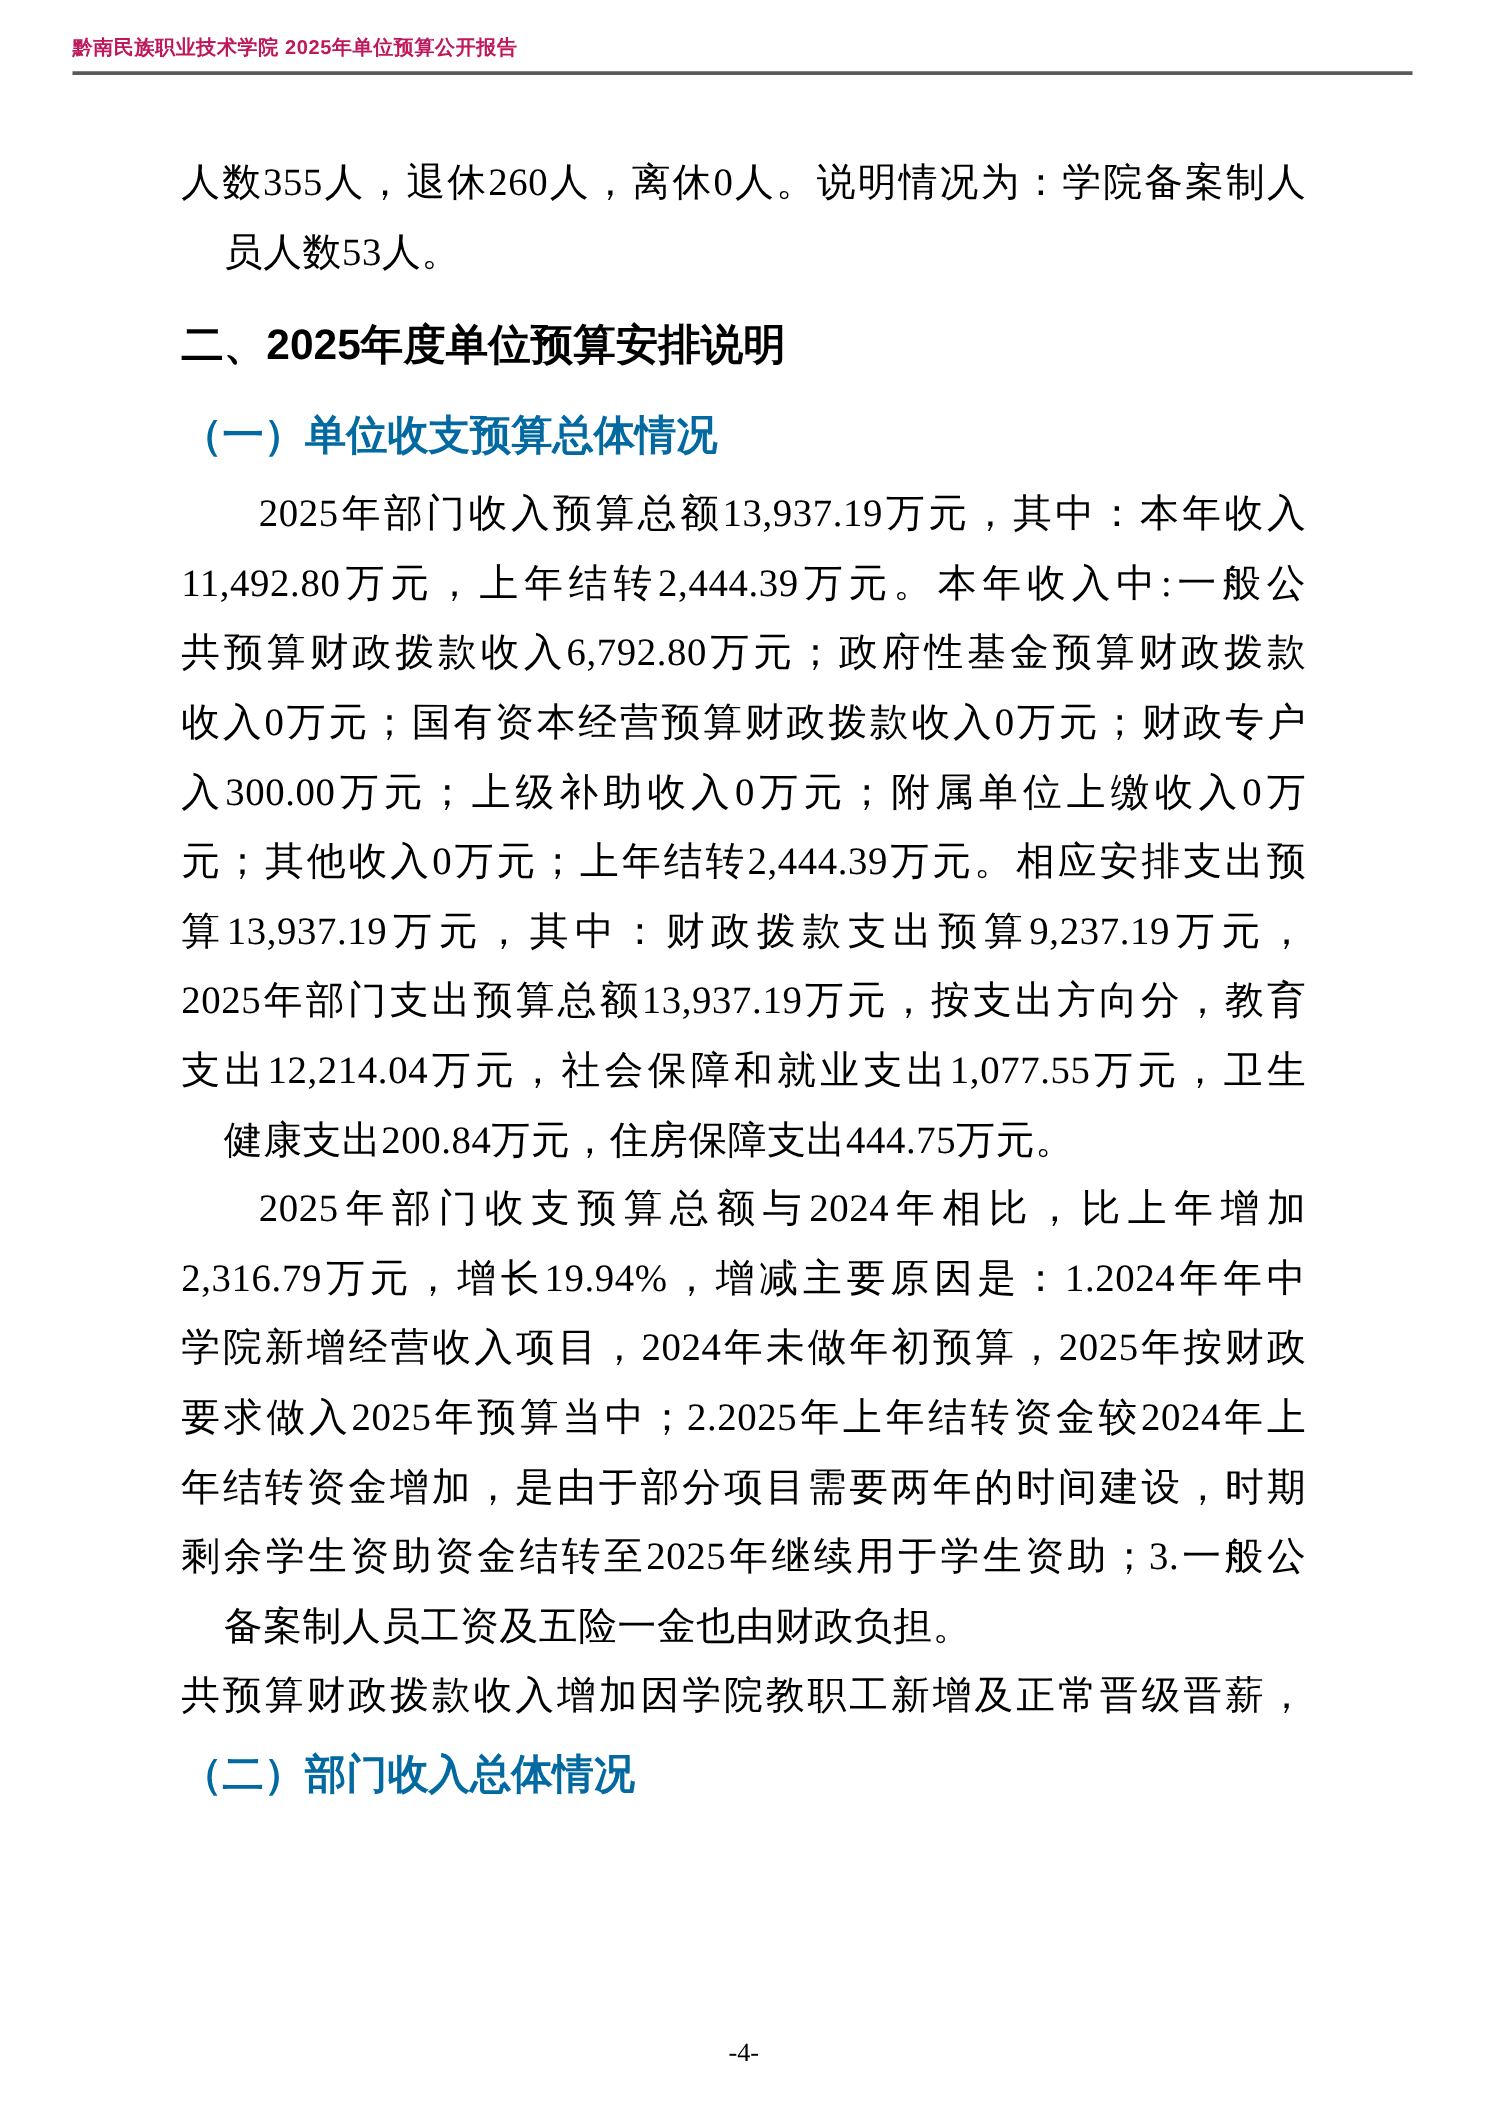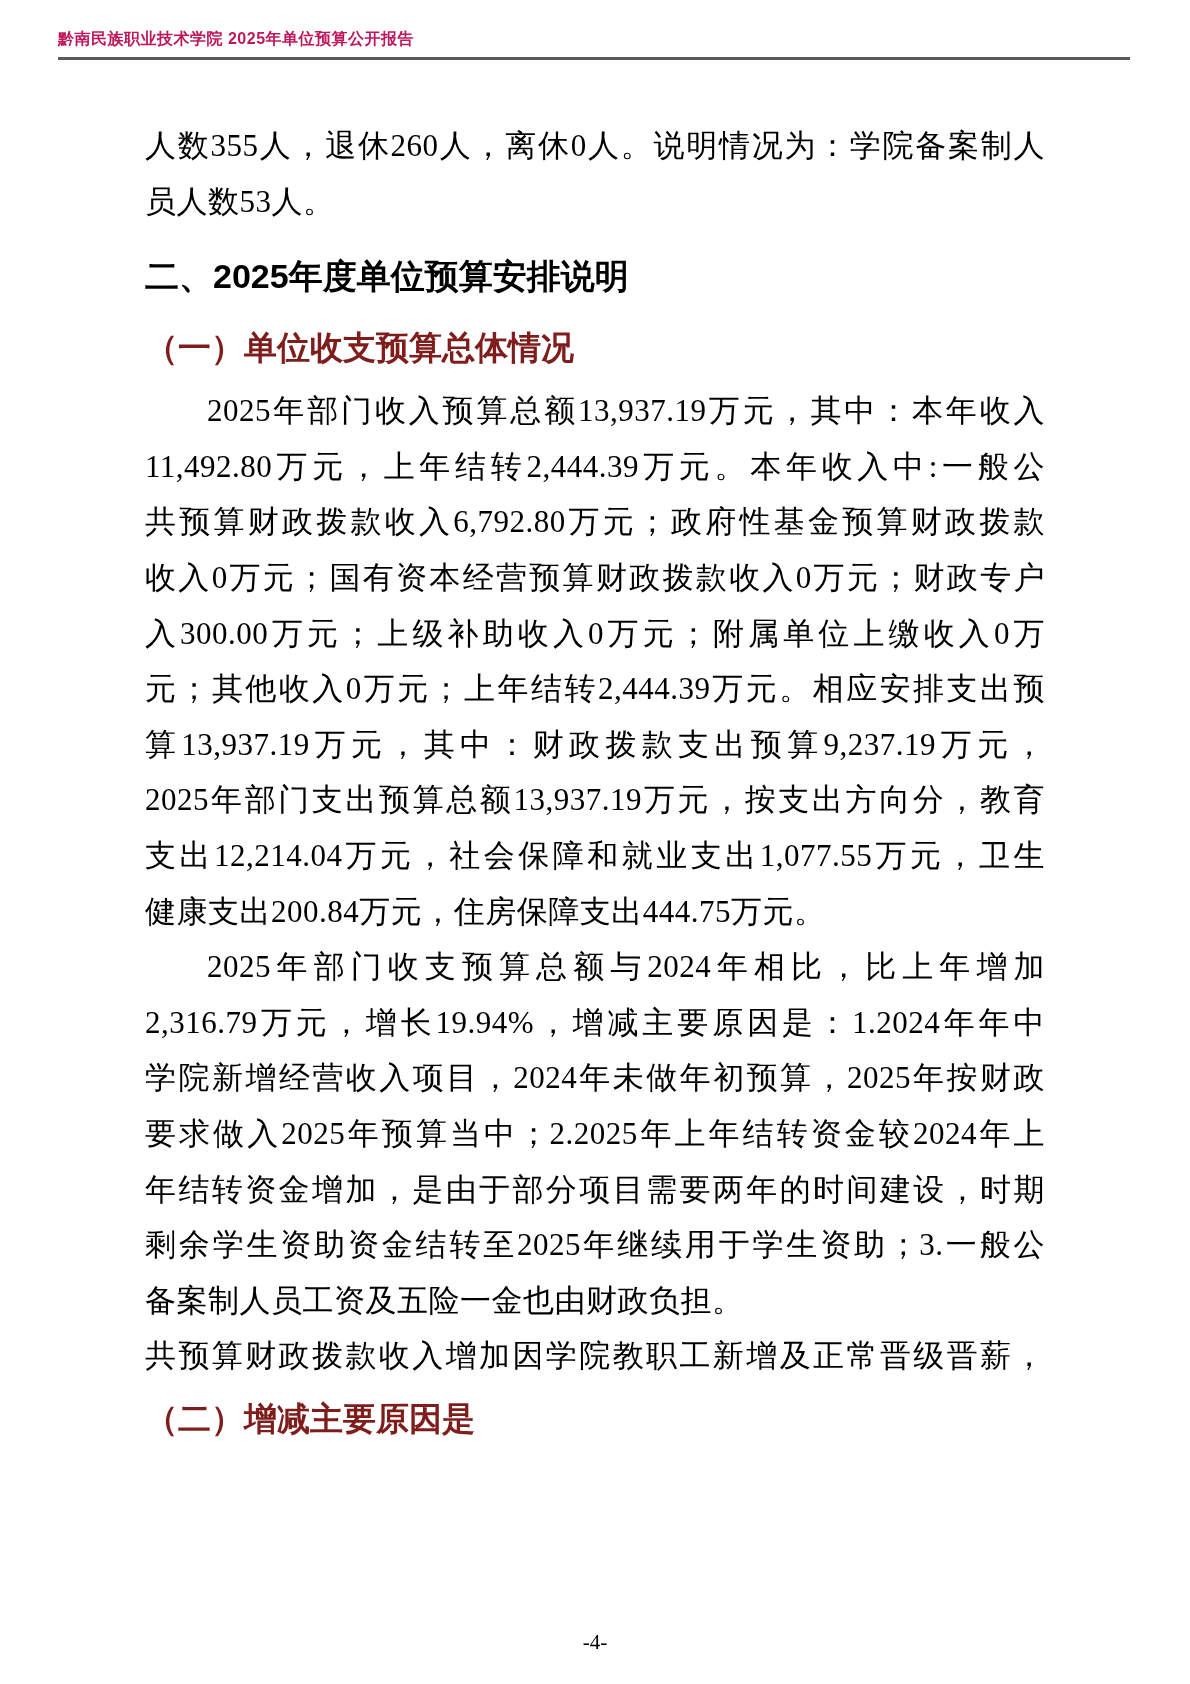--- a/index.html
+++ b/index.html
@@ -49,39 +49,40 @@
     height: 55.6px;
     text-align: justify;
     text-align-last: justify;
     letter-spacing: 0.5px;
   }
   .line.indent {
     text-indent: 2em;
   }
   .line.para-end {
     text-align-last: left;
+    margin-left: 34px;
   }
   .heading-1 {
     font-family: "Liberation Sans", sans-serif;
     font-weight: bold;
     font-size: 34px;
     line-height: 74px;
     height: 74px;
     margin-top: 10px;
     color: #000000;
     text-align: left;
     white-space: nowrap;
   }
   .heading-2 {
     font-family: "Liberation Sans", sans-serif;
     font-weight: bold;
     font-size: 33px;
     line-height: 70px;
     height: 70px;
-    color: #7f1d1d;
+    color: #0369a1;
     text-align: left;
     white-space: nowrap;
   }
   .page-footer {
     position: absolute;
     left: 0;
     top: 1630px;
     width: 1190px;
     text-align: center;
     font-size: 21px;
@@ -117,16 +118,16 @@
 
   <div class="line indent">2025年部门收支预算总额与2024年相比，比上年增加</div>
   <div class="line">2,316.79万元，增长19.94%，增减主要原因是：1.2024年年中</div>
   <div class="line">学院新增经营收入项目，2024年未做年初预算，2025年按财政</div>
   <div class="line">要求做入2025年预算当中；2.2025年上年结转资金较2024年上</div>
   <div class="line">年结转资金增加，是由于部分项目需要两年的时间建设，时期</div>
   <div class="line">剩余学生资助资金结转至2025年继续用于学生资助；3.一般公</div>
   <div class="line para-end">备案制人员工资及五险一金也由财政负担。</div>
   <div class="line">共预算财政拨款收入增加因学院教职工新增及正常晋级晋薪，</div>
 
-  <div class="heading-2">（二）增减主要原因是</div>
+  <div class="heading-2">（二）部门收入总体情况</div>
 </div>
 
 <div class="page-footer">-4-</div>
 
 </body></html>

